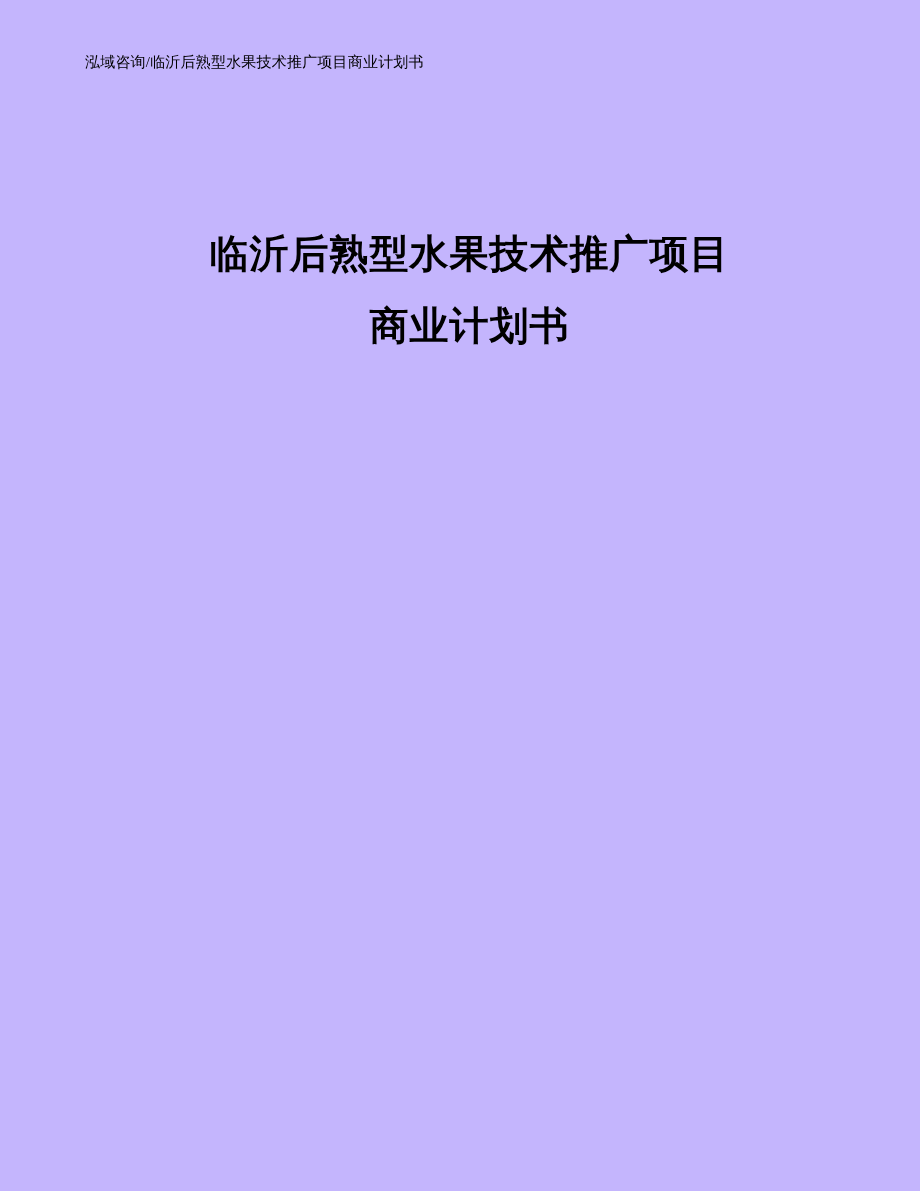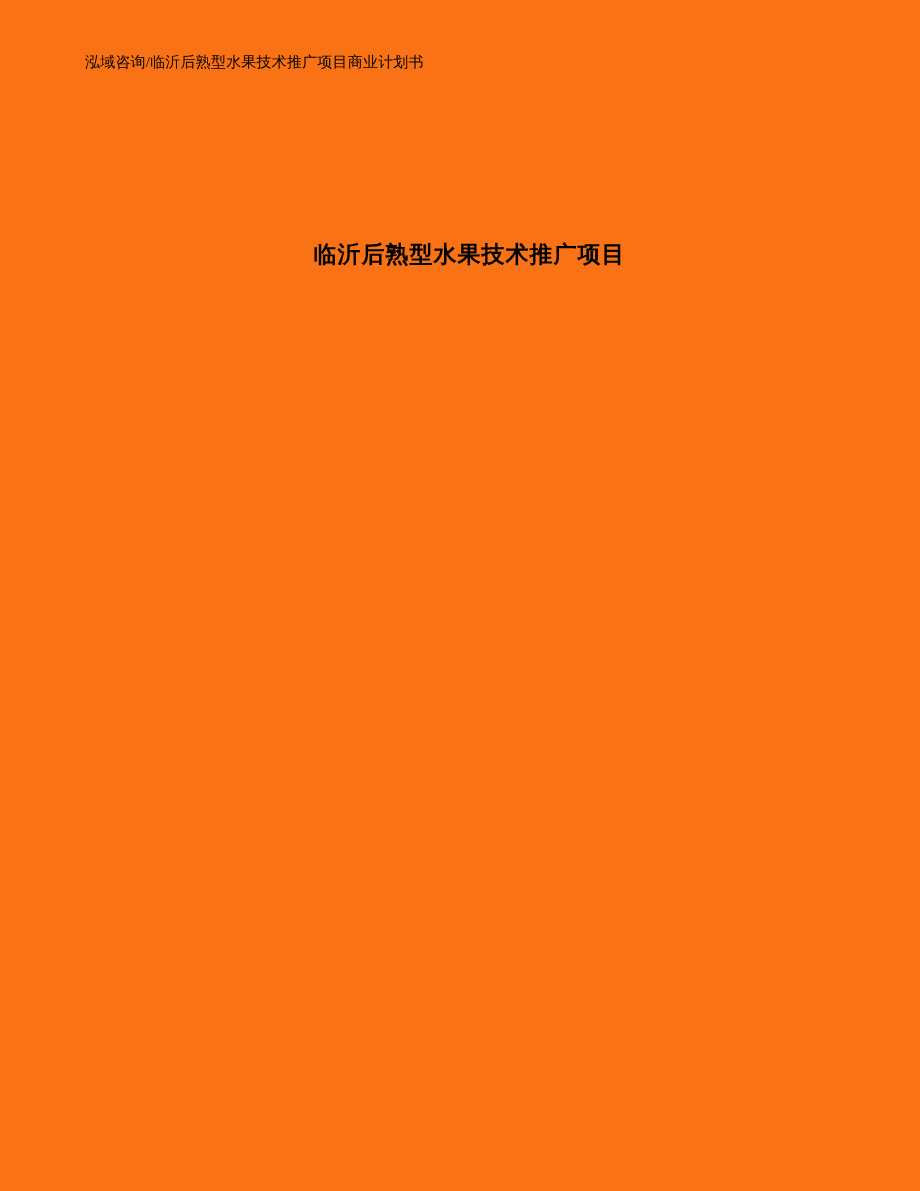--- a/index.html
+++ b/index.html
@@ -4,21 +4,21 @@
 <style>
   html, body {
     margin: 0;
     padding: 0;
     background: #ffffff;
   }
   .page {
     position: relative;
     width: 920px;
     height: 1191px;
-    background: #f97316;
+    background: #c4b5fd;
     overflow: hidden;
     font-family: "Liberation Sans", sans-serif;
     color: #000000;
   }
   .header-line {
     position: absolute;
     top: 52px;
     left: 85px;
     font-family: "Liberation Serif", serif;
     font-size: 15px;
@@ -30,21 +30,21 @@
   .title-block {
     position: absolute;
     top: 218px;
     left: 0;
     width: 920px;
     text-align: center;
   }
   .title-line {
     font-family: "Liberation Sans", sans-serif;
     font-weight: bold;
-    font-size: 23px;
+    font-size: 39px;
     line-height: 72px;
     letter-spacing: 1px;
     color: #000000;
     margin-left: 19px;
   }
   .company-block {
     position: absolute;
     top: 918px;
     left: 0;
     width: 920px;
@@ -61,16 +61,17 @@
 </style>
 </head>
 <body>
 
 <div class="page">
 
   <div class="header-line">泓域咨询/临沂后熟型水果技术推广项目商业计划书</div>
 
   <div class="title-block">
     <div class="title-line">临沂后熟型水果技术推广项目</div>
+    <div class="title-line">商业计划书</div>
   </div>
 
 
 </div>
 
 </body></html>

